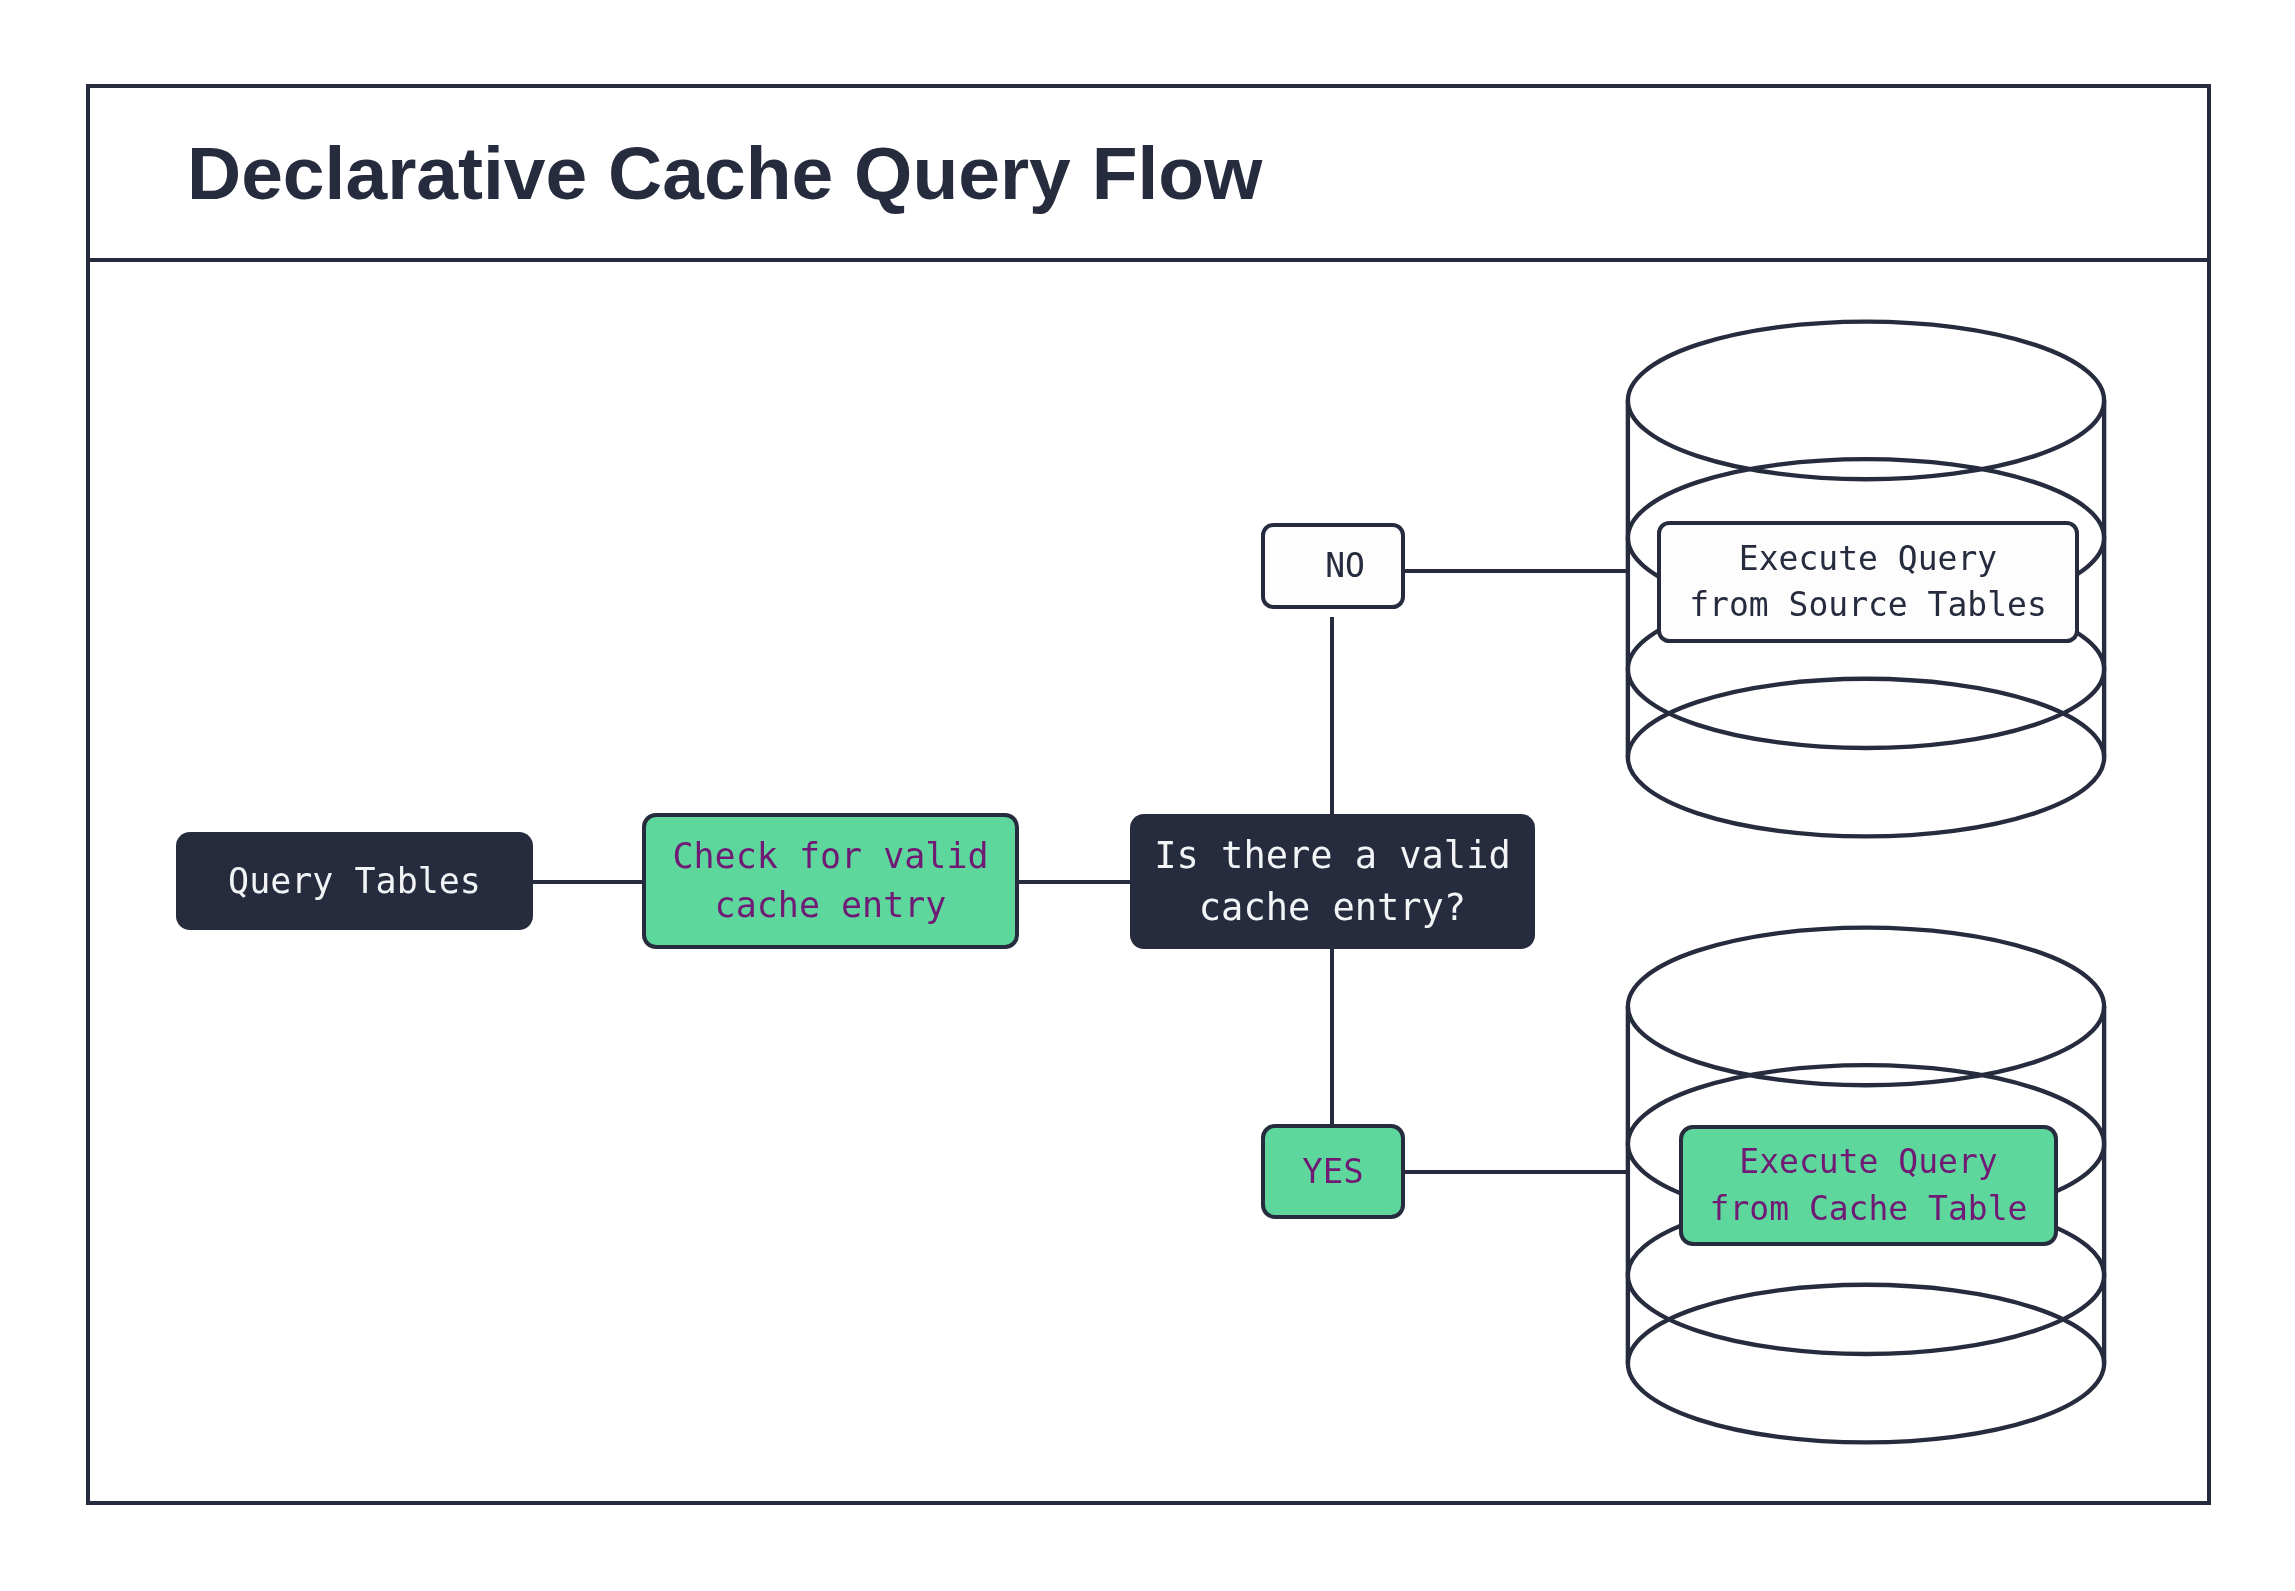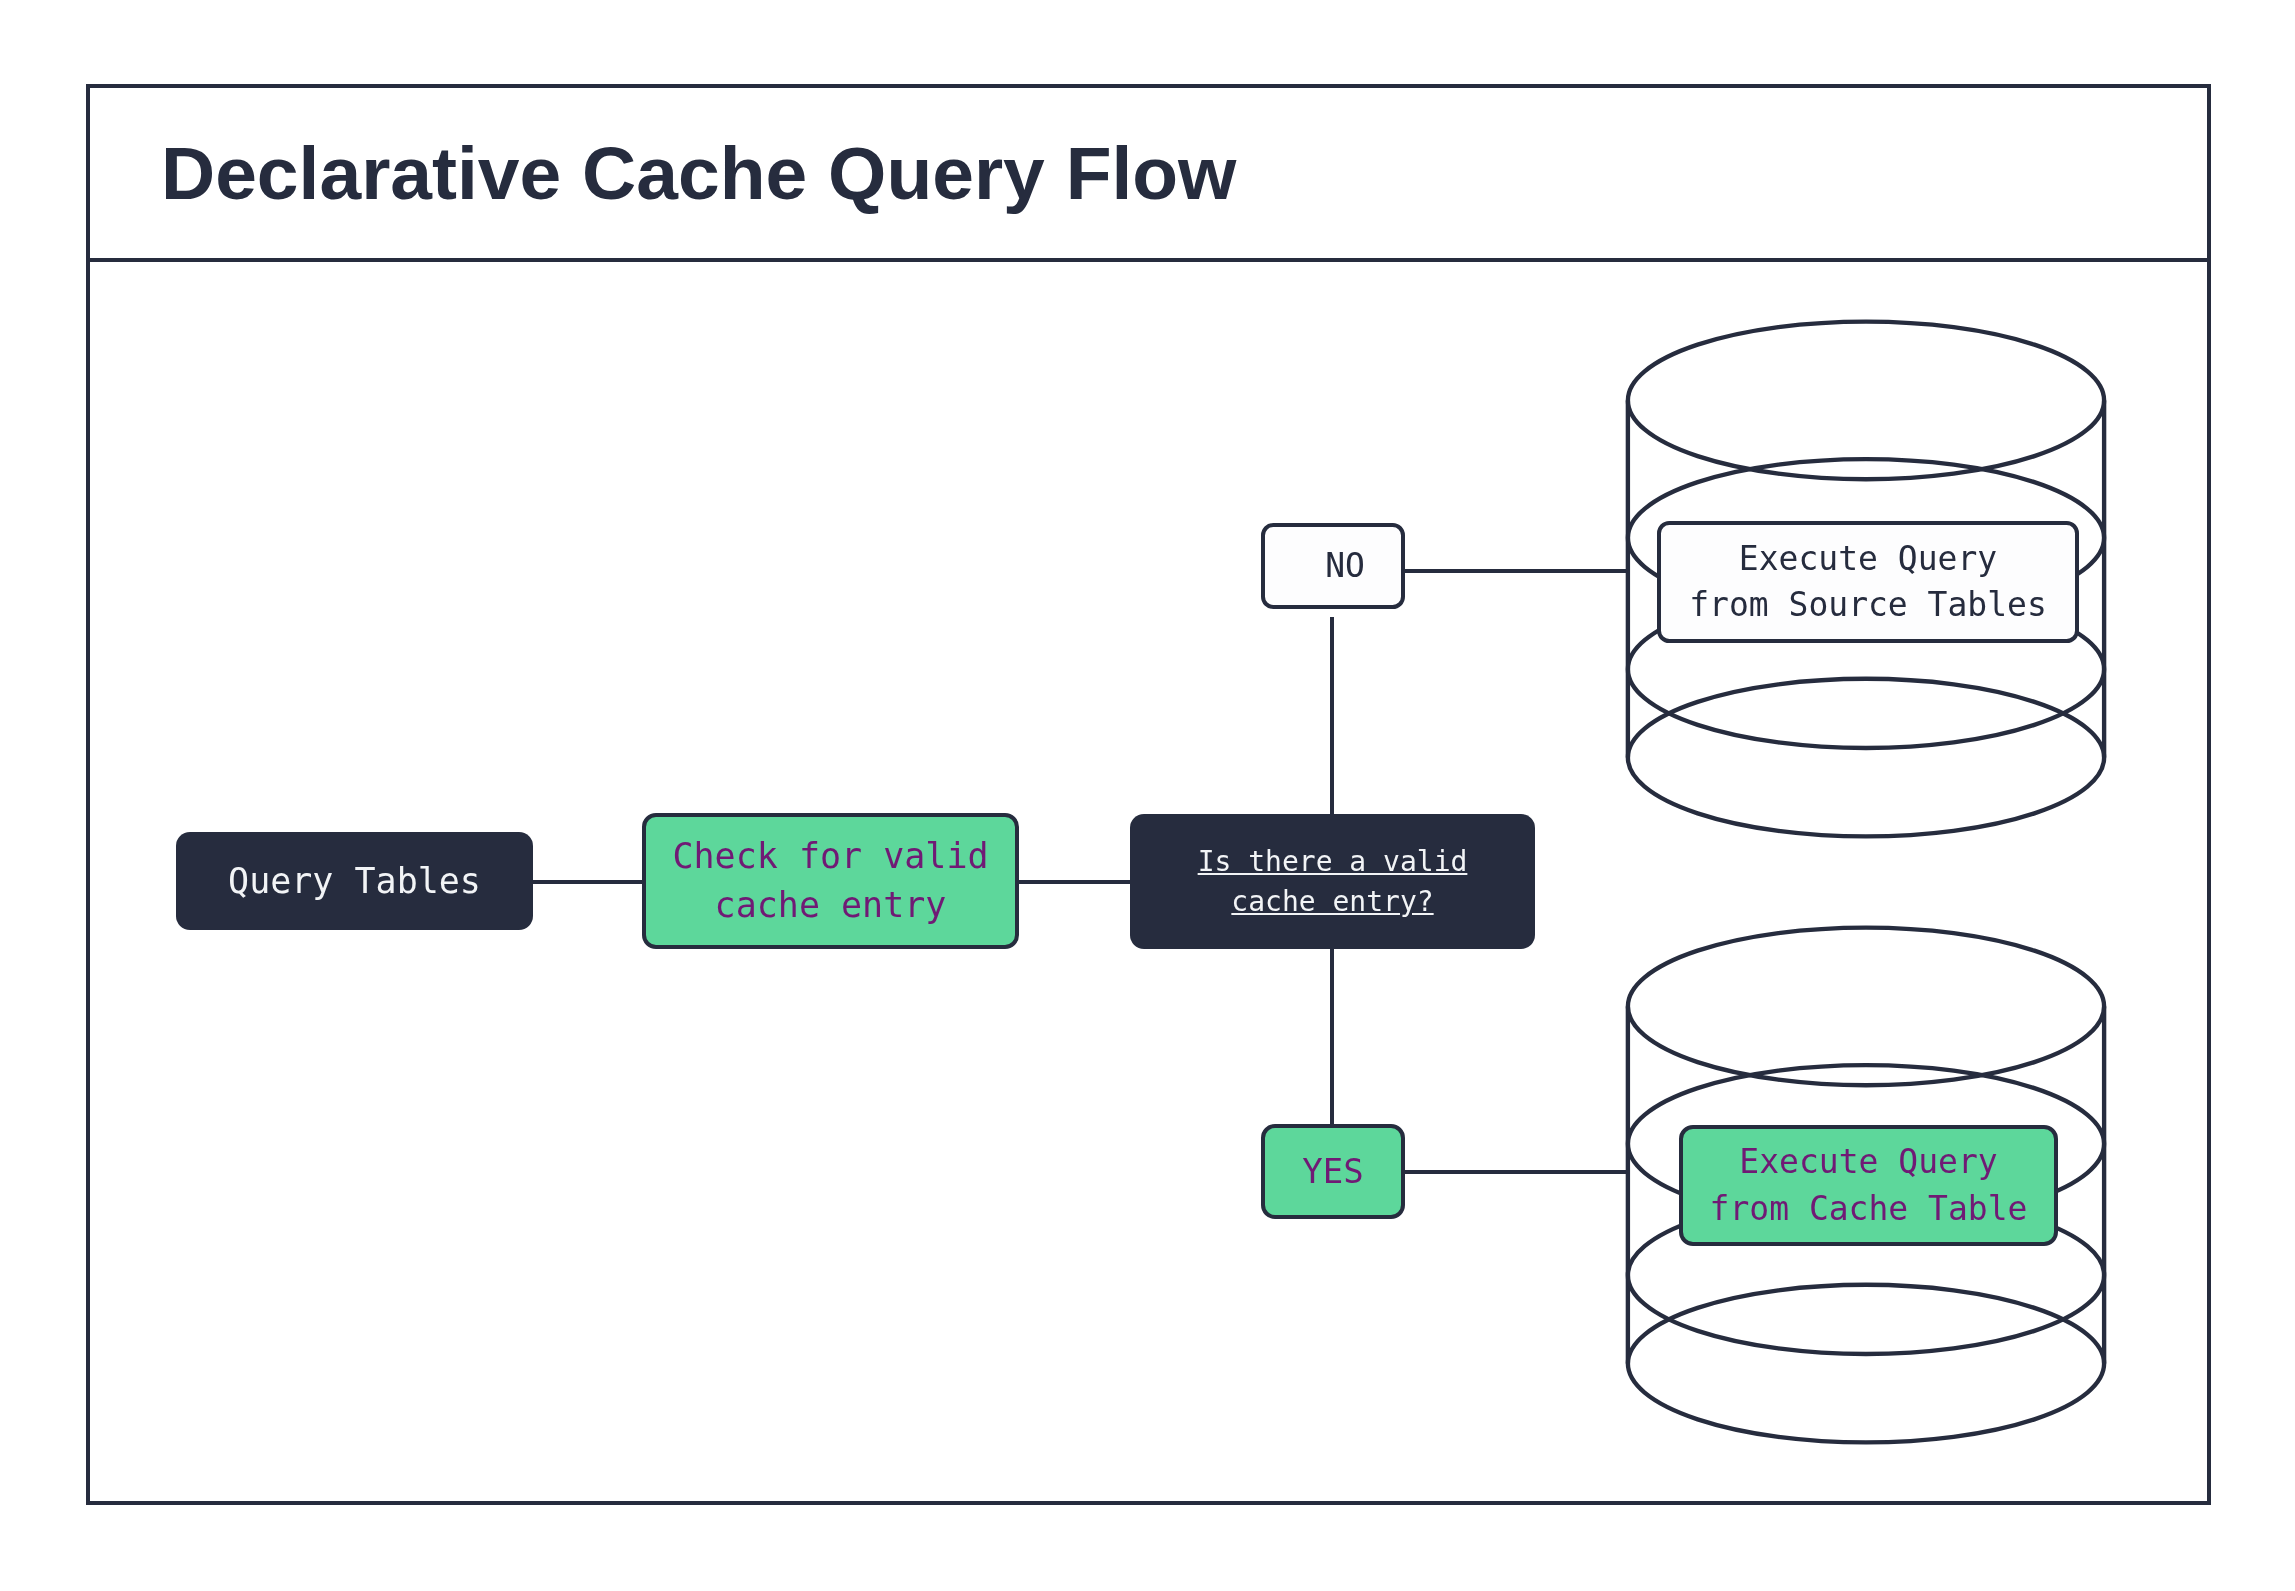--- a/index.html
+++ b/index.html
@@ -22,21 +22,21 @@
     box-sizing: border-box;
   }
 
   .header {
     position: absolute;
     left: 0; top: 0; right: 0;
     height: 174px;
     border-bottom: 4.4px solid #262c3e;
     display: flex;
     align-items: center;
-    padding-left: 71px;
+    padding-left: 97px;
     box-sizing: border-box;
   }
 
   .title {
     font-family: "Liberation Sans", sans-serif;
     font-weight: 700;
     font-size: 75px;
     color: #262c3e;
     letter-spacing: 0px;
   }
@@ -119,21 +119,21 @@
       <ellipse cx="275" cy="400" rx="272" ry="90"></ellipse>
       <ellipse cx="275" cy="501" rx="272" ry="90"></ellipse>
     </g>
   </svg>
 
   <div class="node dark" style="left:176px; top:832px; width:357px; height:98px; font-size:35px;">Query Tables</div>
 
   <div class="node green" style="left:642px; top:813px; width:377px; height:136px; font-size:35px;">Check for valid
 cache entry</div>
 
-  <div class="node dark" style="left:1130px; top:814px; width:405px; height:135px; font-size:28px;text-decoration:underline;">Is there a valid
+  <div class="node dark" style="left:1130px; top:814px; width:405px; height:135px; font-size:37px;">Is there a valid
 cache entry?</div>
 
   <div class="node white" style="left:1261px; top:523px; width:144px; height:86px; font-size:33px;padding-left:24px;">NO</div>
 
   <div class="node green" style="left:1261px; top:1124px; width:144px; height:95px; font-size:34px;">YES</div>
 
   <div class="node white" style="left:1657px; top:521px; width:422px; height:122px; font-size:33px;">Execute Query
 from Source Tables</div>
 
   <div class="node green" style="left:1679px; top:1125px; width:379px; height:121px; font-size:33px;">Execute Query

